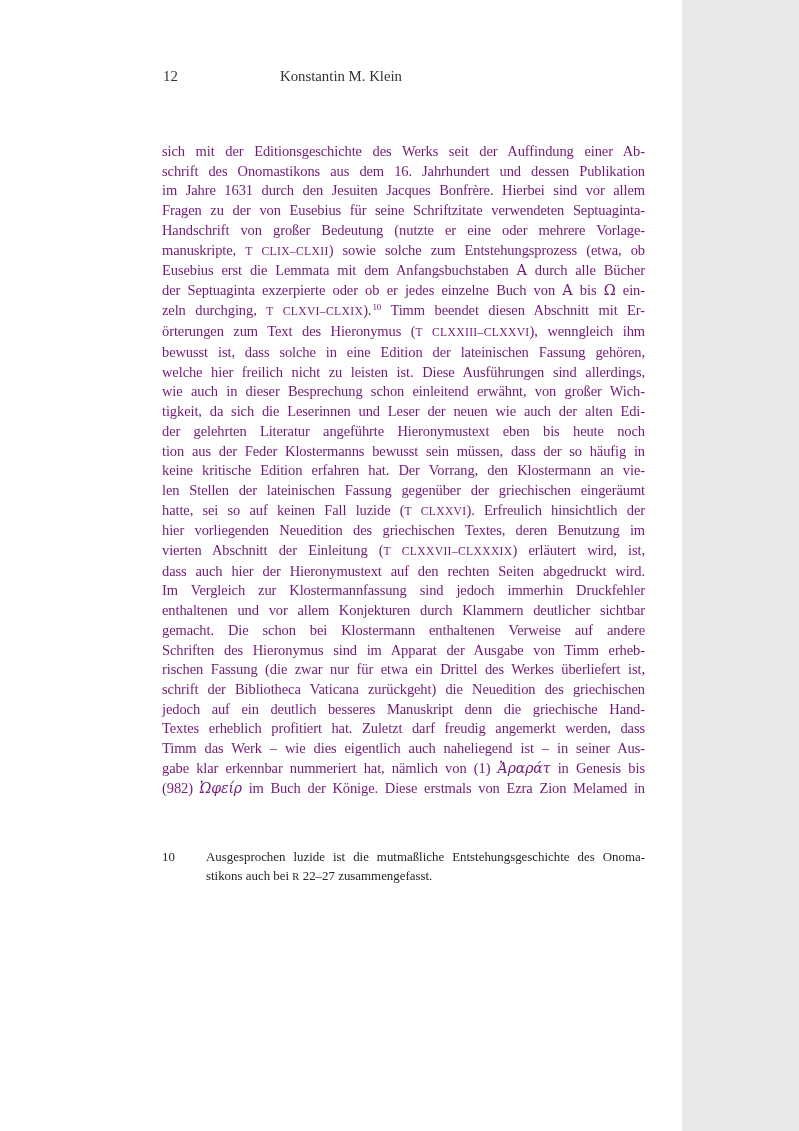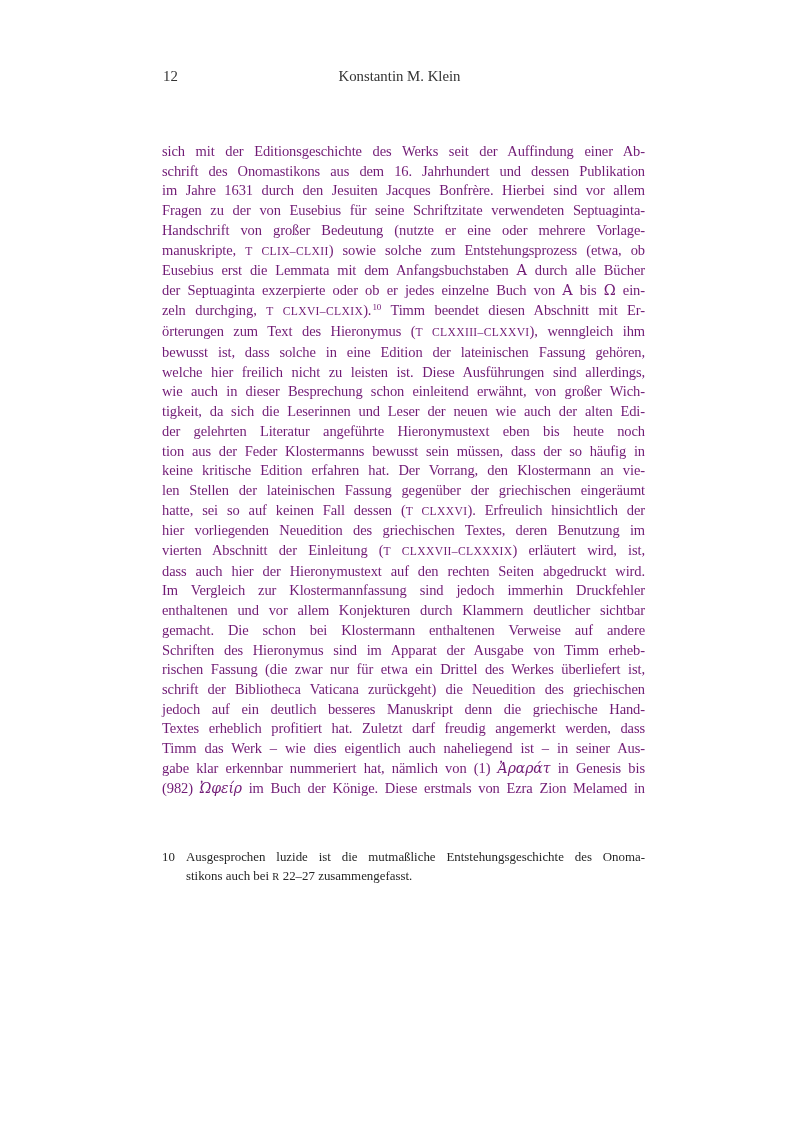--- a/index.html
+++ b/index.html
@@ -1,18 +1,18 @@
 <!DOCTYPE html>
 <html><head>
 <meta charset="utf-8">
 <style>
   html,body { margin:0; padding:0; background:#e9e9e9; }
   .page {
     position:relative;
-    width:799px; height:1131px;
+    width:682px; height:1131px;
     background:#ffffff;
     font-family:"Liberation Serif","DejaVu Serif",serif;
     color:#282828;
     overflow:hidden;
   }
   .header {
     position:absolute; top:68px; left:0; right:0;
     font-size:14.8px; color:#333333;
   }
   .pagenum { position:absolute; left:163px; top:0; }
@@ -27,21 +27,21 @@
   .line.j { text-align-last:justify; }
   .sc { font-size:0.8em; letter-spacing:0.03em; }
   .sup { font-size:0.62em; position:relative; top:-0.52em; margin-left:1px; }
   .gr { font-family:"DejaVu Serif",serif; font-style:italic; font-size:0.97em; }
   .gk { font-family:"DejaVu Serif",serif; }
   .footnote {
     position:absolute; left:162px; top:848px; width:483px;
     font-size:12.9px; line-height:18.8px; color:#262626;
   }
   .fn-num { position:absolute; left:0; top:0; }
-  .fn-text { margin-left:24px; }
+  .fn-text { margin-left:44px; }
 </style>
 </head>
 <body>
 
 <div class="page">
 
   <div class="header">
     <span class="pagenum">12</span>
     <span class="runhead">Konstantin M. Klein</span>
   </div>
@@ -58,21 +58,21 @@
       <div class="line j"><span>zeln durchging, </span><span class="sc">T CLXVI–CLXIX</span><span>).</span><span class="sup">10</span><span> Timm beendet diesen Abschnitt mit Er-</span></div>
       <div class="line j"><span>örterungen zum Text des Hieronymus (</span><span class="sc">T CLXXIII–CLXXVI</span><span>), wenngleich ihm</span></div>
       <div class="line j"><span>bewusst ist, dass solche in eine Edition der lateinischen Fassung gehören,</span></div>
       <div class="line j"><span>welche hier freilich nicht zu leisten ist. Diese Ausführungen sind allerdings,</span></div>
       <div class="line j"><span>wie auch in dieser Besprechung schon einleitend erwähnt, von großer Wich-</span></div>
       <div class="line j"><span>tigkeit, da sich die Leserinnen und Leser der neuen wie auch der alten Edi-</span></div>
       <div class="line j"><span>der gelehrten Literatur angeführte Hieronymustext eben bis heute noch</span></div>
       <div class="line j"><span>tion aus der Feder Klostermanns bewusst sein müssen, dass der so häufig in</span></div>
       <div class="line j"><span>keine kritische Edition erfahren hat. Der Vorrang, den Klostermann an vie-</span></div>
       <div class="line j"><span>len Stellen der lateinischen Fassung gegenüber der griechischen eingeräumt</span></div>
-      <div class="line j"><span>hatte, sei so auf keinen Fall dessen (</span><span class="sc">T CLXXVI</span><span>). Erfreulich hinsichtlich der</span></div>
+      <div class="line j"><span>hatte, sei so auf keinen Fall luzide (</span><span class="sc">T CLXXVI</span><span>). Erfreulich hinsichtlich der</span></div>
       <div class="line j"><span>hier vorliegenden Neuedition des griechischen Textes, deren Benutzung im</span></div>
       <div class="line j"><span>vierten Abschnitt der Einleitung (</span><span class="sc">T CLXXVII–CLXXXIX</span><span>) erläutert wird, ist,</span></div>
       <div class="line j"><span>dass auch hier der Hieronymustext auf den rechten Seiten abgedruckt wird.</span></div>
       <div class="line j"><span>Im Vergleich zur Klostermannfassung sind jedoch immerhin Druckfehler</span></div>
       <div class="line j"><span>enthaltenen und vor allem Konjekturen durch Klammern deutlicher sichtbar</span></div>
       <div class="line j"><span>gemacht. Die schon bei Klostermann enthaltenen Verweise auf andere</span></div>
       <div class="line j"><span>Schriften des Hieronymus sind im Apparat der Ausgabe von Timm erheb-</span></div>
       <div class="line j"><span>rischen Fassung (die zwar nur für etwa ein Drittel des Werkes überliefert ist,</span></div>
       <div class="line j"><span>schrift der Bibliotheca Vaticana zurückgeht) die Neuedition des griechischen</span></div>
       <div class="line j"><span>jedoch auf ein deutlich besseres Manuskript denn die griechische Hand-</span></div>

